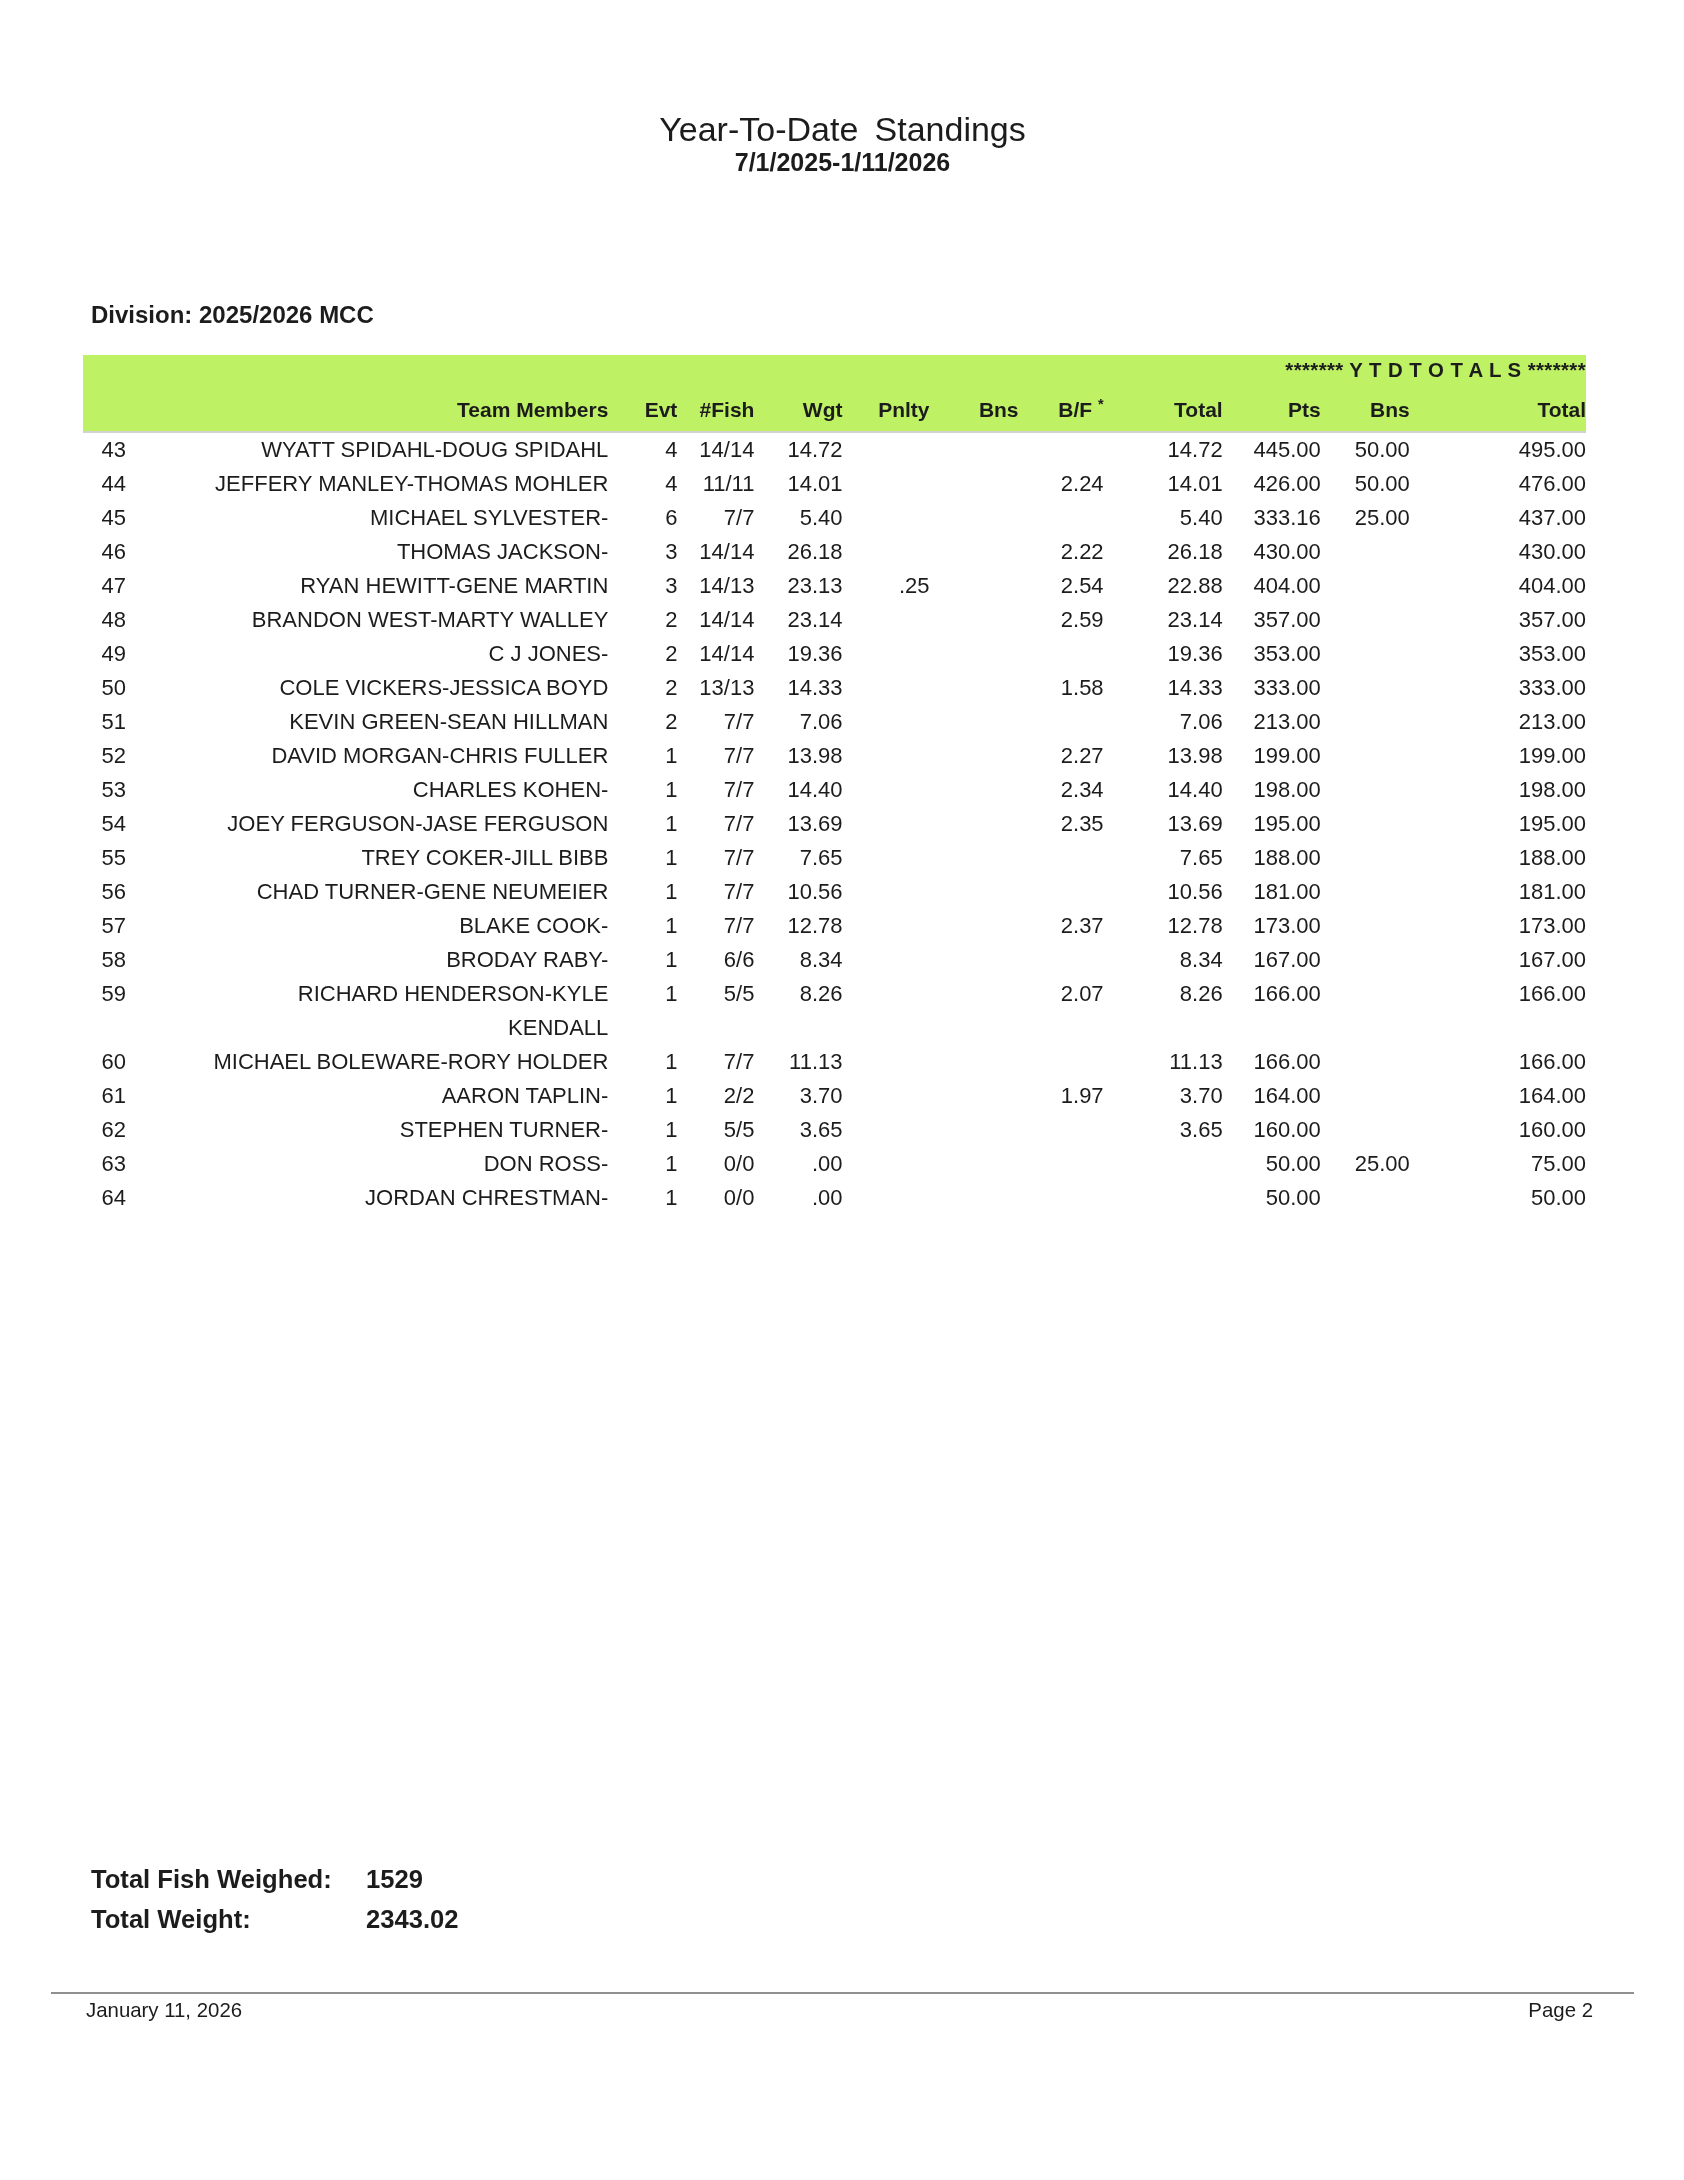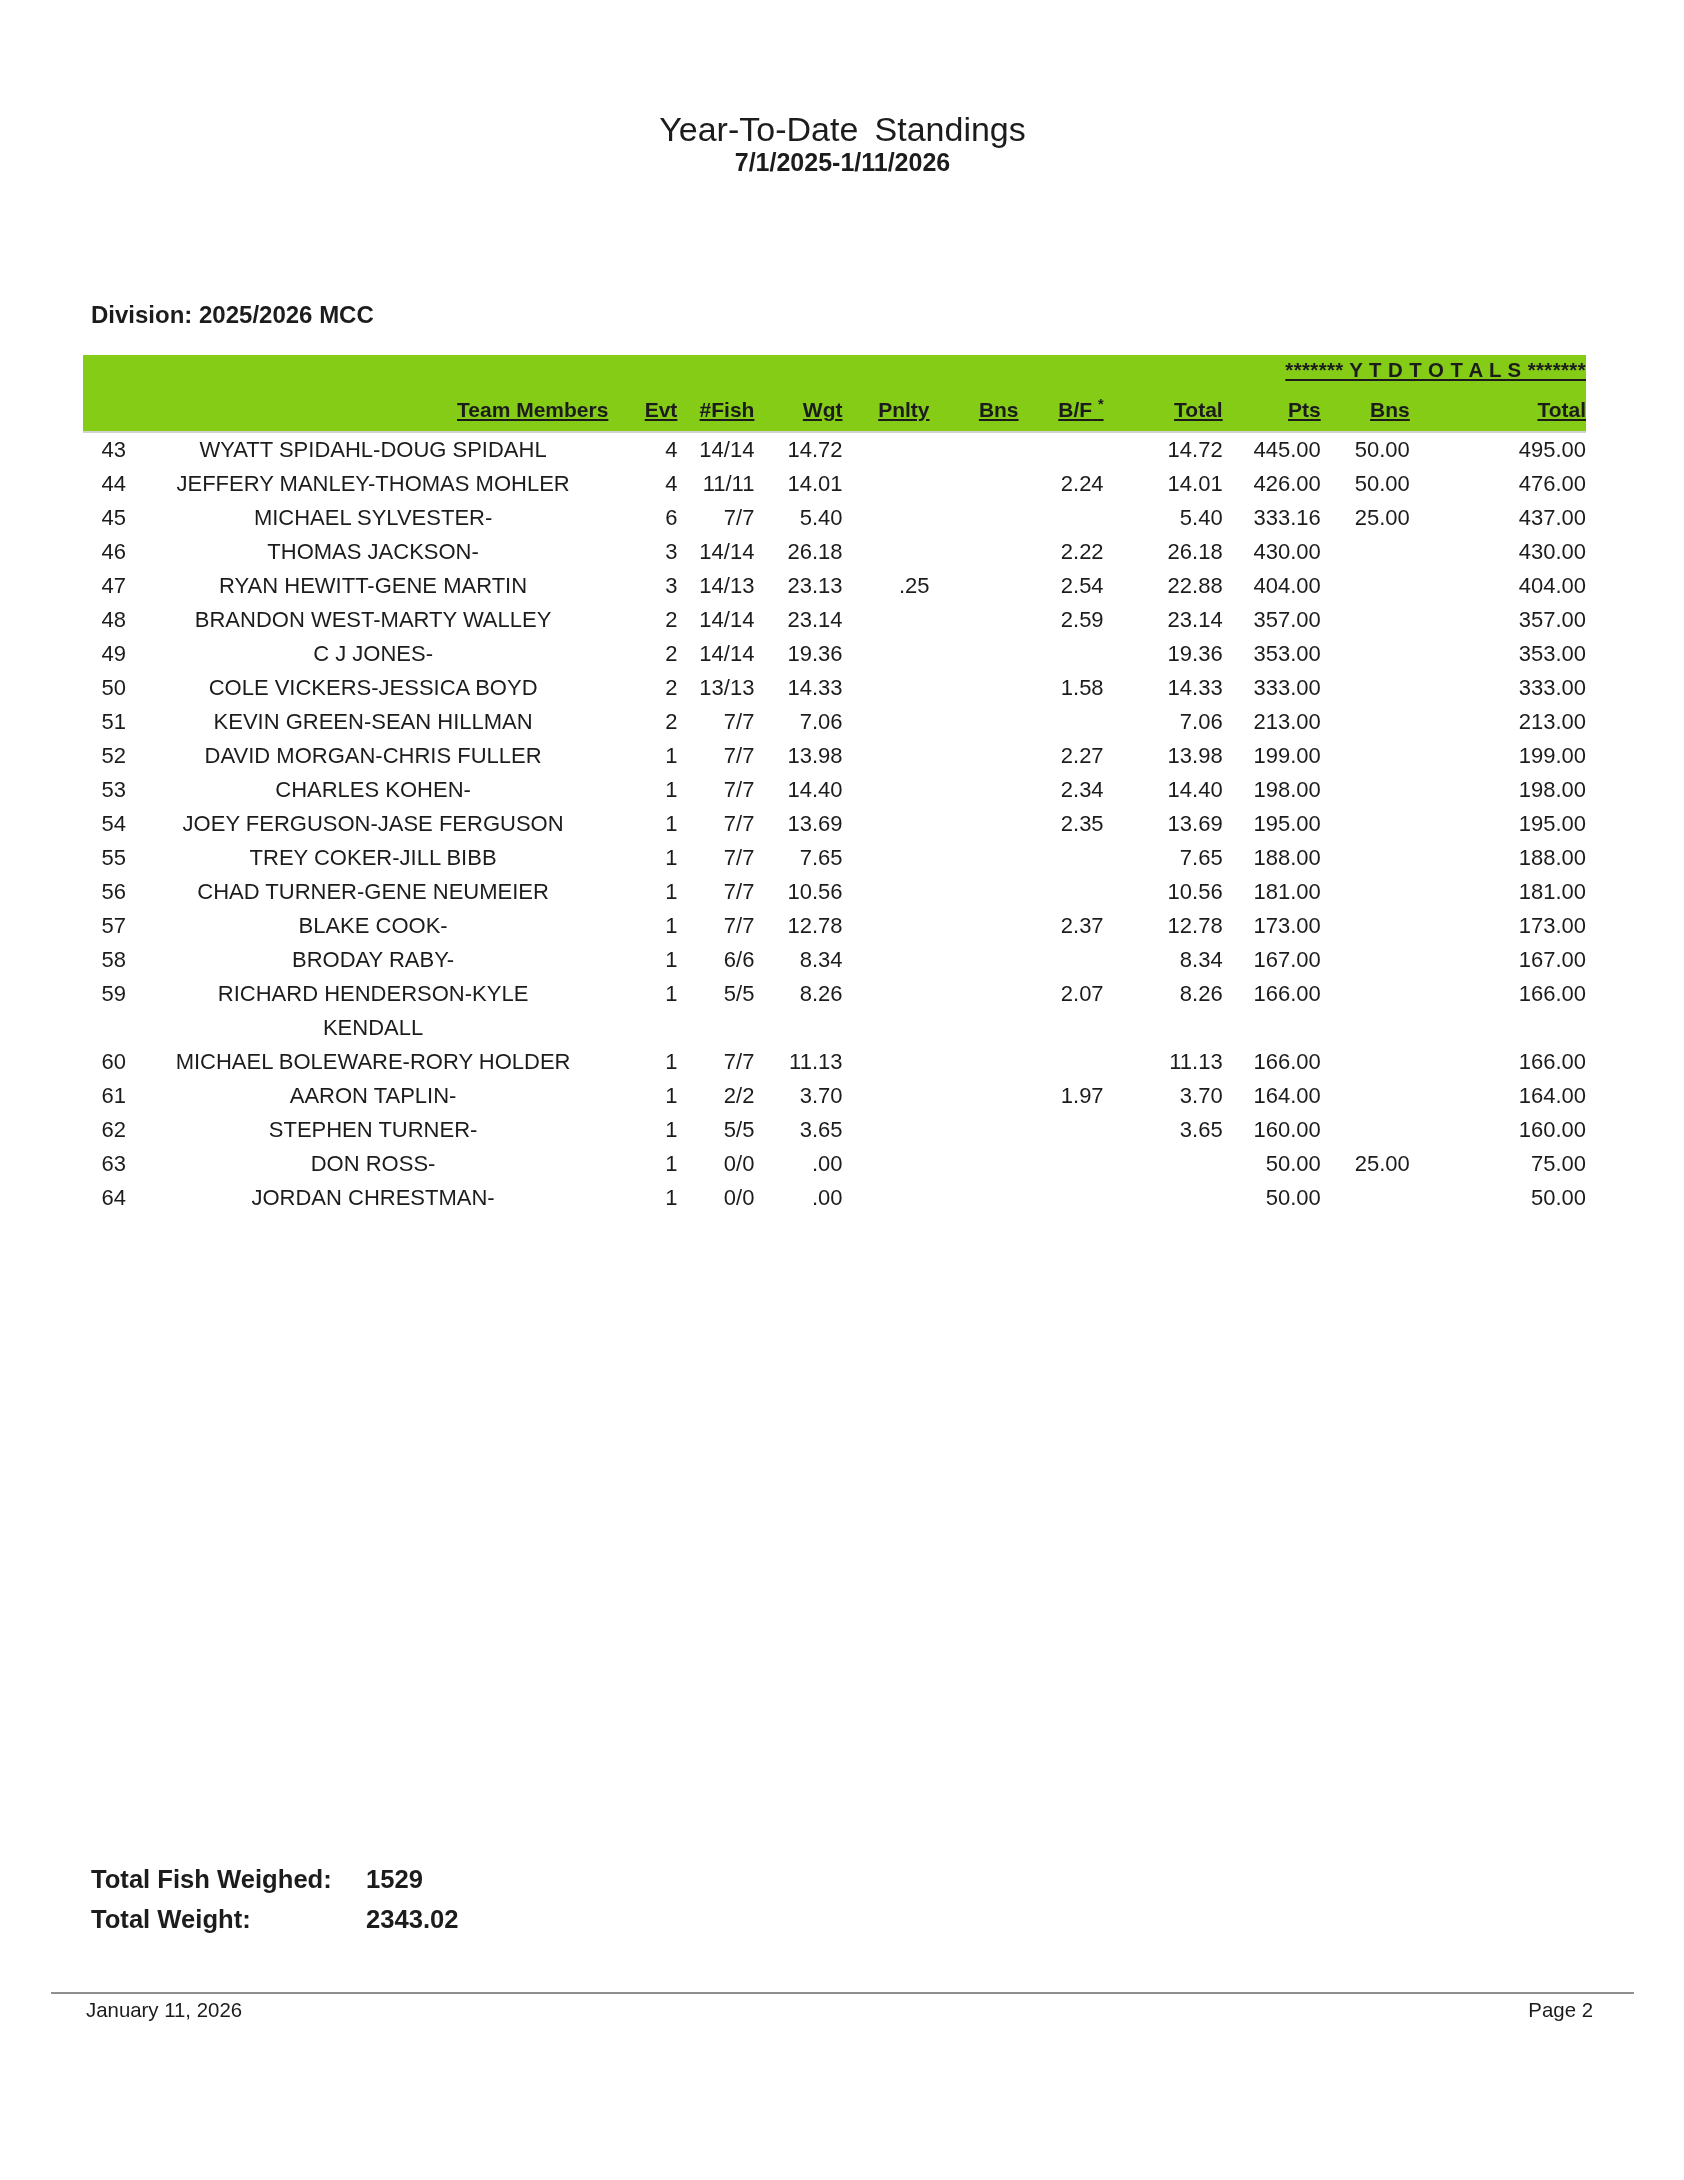--- a/index.html
+++ b/index.html
@@ -29,37 +29,37 @@
   col.c-fish   { width: 77px; }
   col.c-wgt    { width: 88px; }
   col.c-pnlty  { width: 87px; }
   col.c-bns    { width: 89px; }
   col.c-bf     { width: 85px; }
   col.c-total  { width: 119px; }
   col.c-pts    { width: 98px; }
   col.c-bns2   { width: 89px; }
   col.c-total2 { width: 176px; }
 
-  thead th { background: #84cc16; font-weight: bold; padding: 0; text-decoration: underline; }
+  thead th { background: #bef264; font-weight: bold; padding: 0; }
   tr.ytd-row th { height: 31px; vertical-align: middle; }
   th.ytd-banner { font-size: 20.4px; text-align: right; white-space: nowrap; letter-spacing: 0.4px; padding-right: 0; }
   tr.labels-row th {
     height: 36px; vertical-align: bottom; font-size: 21px;
     text-align: right; padding-bottom: 8.5px;
     border-bottom: 2.6px solid #d2d2d2;
   }
   tr.labels-row th.h-name { text-align: right; padding-left: 6.8px; }
   th sup.bf-note { font-size: 14.5px; vertical-align: super; line-height: 0; }
 
   tbody td {
     font-size: 22px; line-height: 34px; vertical-align: top;
     text-align: right; padding: 0; white-space: nowrap;
   }
   tbody td.cell-rank { padding-right: 5.1px; }
-  tbody td.cell-name { text-align: center; padding-left: 6.8px; }
+  tbody td.cell-name { text-align: right; padding-left: 6.8px; }
 
   
   .summary { position: absolute; left: 91px; top: 1859px; font-size: 25.6px; font-weight: bold; }
   .summary .line { position: relative; height: 40px; line-height: 40px; width: 596px; }
   .summary .value { position: absolute; left: 275px; top: 0; }
 
   
   .footer-rule { position: absolute; left: 51px; top: 1992px; width: 1583px; height: 1.7px; background: #8f8f8f; }
   .footer-date { position: absolute; left: 86px; top: 1998px; font-size: 20.4px; line-height: 25.6px; }
   .footer-page { position: absolute; right: 92px; top: 1998px; font-size: 20.4px; line-height: 25.6px; }

